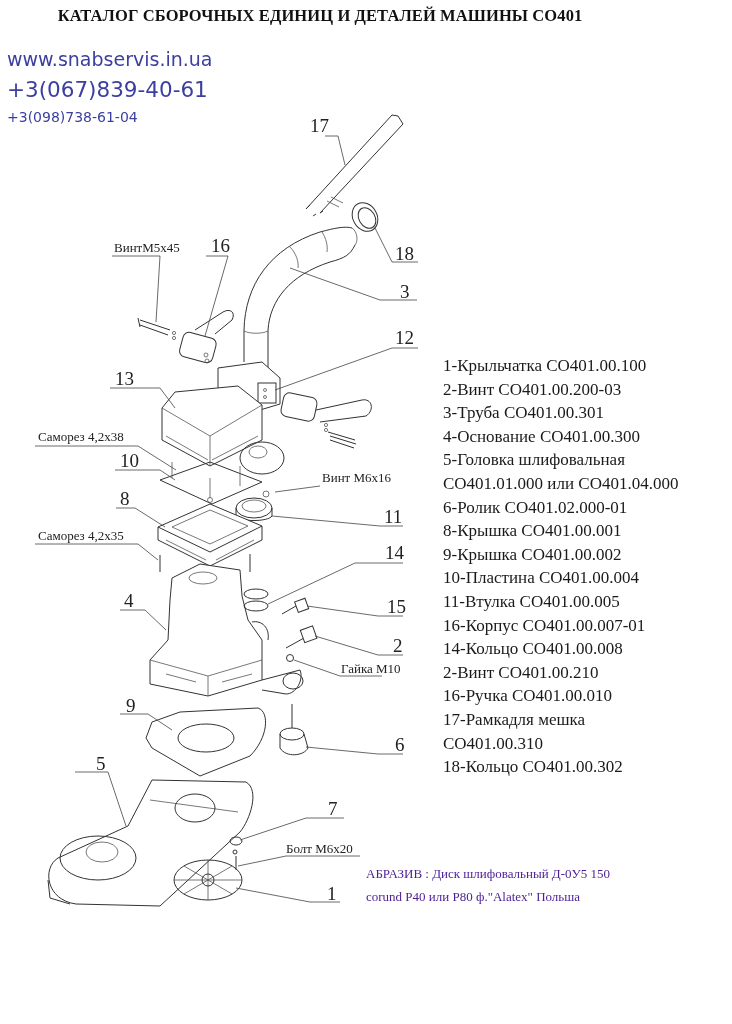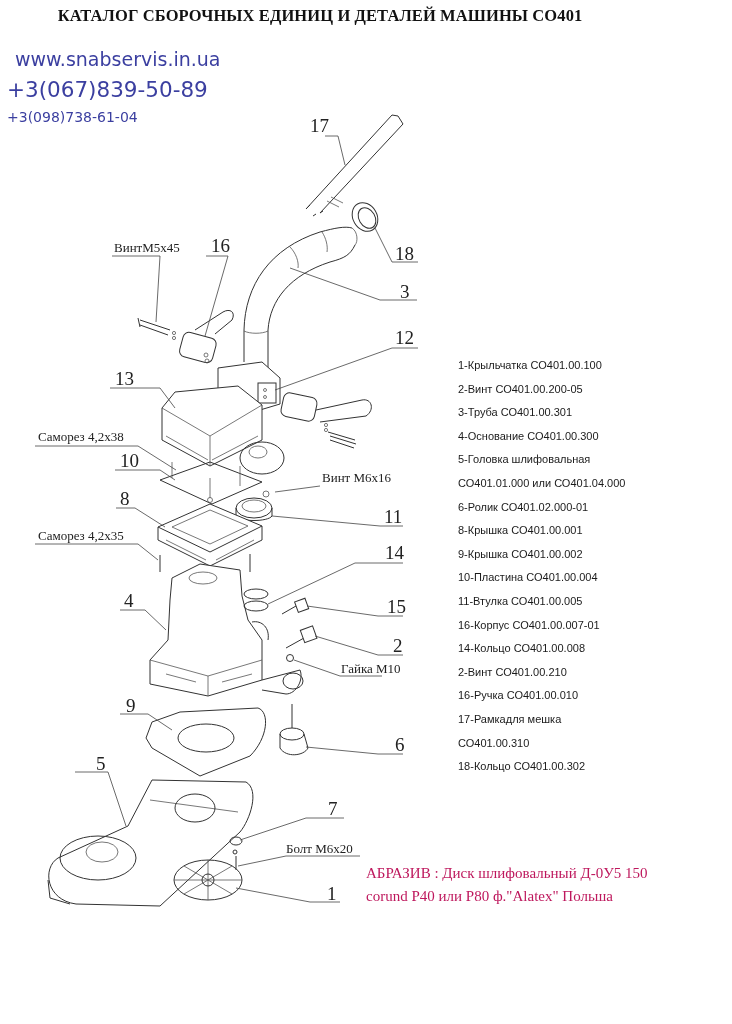--- a/index.html
+++ b/index.html
@@ -1,41 +1,41 @@
 <!DOCTYPE html>
 <html><head>
 <meta charset="utf-8">
 <style>
   html, body { margin: 0; padding: 0; background: #ffffff; }
   body { width: 732px; height: 1024px; position: relative; overflow: hidden; font-family: "Liberation Serif", serif; color: #111; }
   .title { position: absolute; left: 0; top: 6px; width: 640px; text-align: center; font-family: "Liberation Serif", serif; font-weight: bold; font-size: 16.5px; letter-spacing: 0.1px; color: #111; }
   .contact { position: absolute; left: 7px; font-family: "DejaVu Sans", sans-serif; color: #3b3fa0; }
-  .contact.site { top: 48px; font-size: 19px; margin-left: 8px; }
+  .contact.site { top: 48px; font-size: 19px; }
   .contact.ph1 { top: 77px; font-size: 21.5px; }
   .contact.ph2 { top: 109px; font-size: 14px; }
   .contact a { color: inherit; text-decoration: none; }
   svg.drawing { position: absolute; left: 0; top: 0; }
   .lbl { font-family: "Liberation Serif", serif; fill: #222; }
   .num { font-size: 19px; }
   .small { font-size: 13px; }
-  .parts { position: absolute; left: 443px; top: 354px; font-family: Liberation Sans, sans-serif; font-size: 11px; line-height: 23.6px; color: #1a1a1a; margin-left: 15px; }
+  .parts { position: absolute; left: 443px; top: 354px; font-family: Liberation Serif, serif; font-size: 17px; line-height: 23.6px; color: #1a1a1a; }
   .parts div { white-space: nowrap; }
-  .abrasive { position: absolute; left: 366px; top: 862px; font-family: "Liberation Serif", serif; font-size: 15px; line-height: 23px; color: #be185d; }
+  .abrasive { position: absolute; left: 366px; top: 862px; font-family: "Liberation Serif", serif; font-size: 13px; line-height: 23px; color: #4c1d95; }
   .stroke { fill: none; stroke: #333; stroke-width: 1; }
   .thin { fill: none; stroke: #555; stroke-width: 0.8; }
   .fillw { fill: #fff; stroke: #333; stroke-width: 1; }
   .leader { fill: none; stroke: #444; stroke-width: 0.8; }
 </style>
 </head>
 <body>
 
 <div class="title">КАТАЛОГ  СБОРОЧНЫХ ЕДИНИЦ И ДЕТАЛЕЙ МАШИНЫ СО401</div>
 
 <div class="contact site"><a>www.snabservis.in.ua</a></div>
-<div class="contact ph1">+3(067)839-50-89</div>
+<div class="contact ph1">+3(067)839-40-61</div>
 <div class="contact ph2">+3(098)738-61-04</div>
 
 <svg class="drawing" width="732" height="1024" viewBox="0 0 732 1024">
 
   <g>
     <path class="stroke" d="M306 209 L392 115 L398 116 L403 124 L320 213 M306 209 L310 205 M320 213 L323 211"></path>
     <path class="thin" d="M331 197 L343 203 M327 201 L339 207"></path>
     <path class="stroke" d="M313 216 L316 214"></path>
   </g>
 
@@ -226,21 +226,21 @@
     <text class="lbl num" x="395" y="751">6</text>
     <text class="lbl num" x="96" y="770">5</text>
     <text class="lbl num" x="328" y="815">7</text>
     <text class="lbl small" x="286" y="853">Болт М6х20</text>
     <text class="lbl num" x="327" y="900">1</text>
   </g>
 </svg>
 
 <div class="parts">
   <div>1-Крыльчатка  СО401.00.100</div>
-  <div>2-Винт СО401.00.200-05</div>
+  <div>2-Винт СО401.00.200-03</div>
   <div>3-Труба СО401.00.301</div>
   <div>4-Основание СО401.00.300</div>
   <div>5-Головка  шлифовальная</div>
   <div>СО401.01.000 или СО401.04.000</div>
   <div>6-Ролик СО401.02.000-01</div>
   <div>8-Крышка СО401.00.001</div>
   <div>9-Крышка СО401.00.002</div>
   <div>10-Пластина СО401.00.004</div>
   <div>11-Втулка СО401.00.005</div>
   <div>16-Корпус СО401.00.007-01</div>

